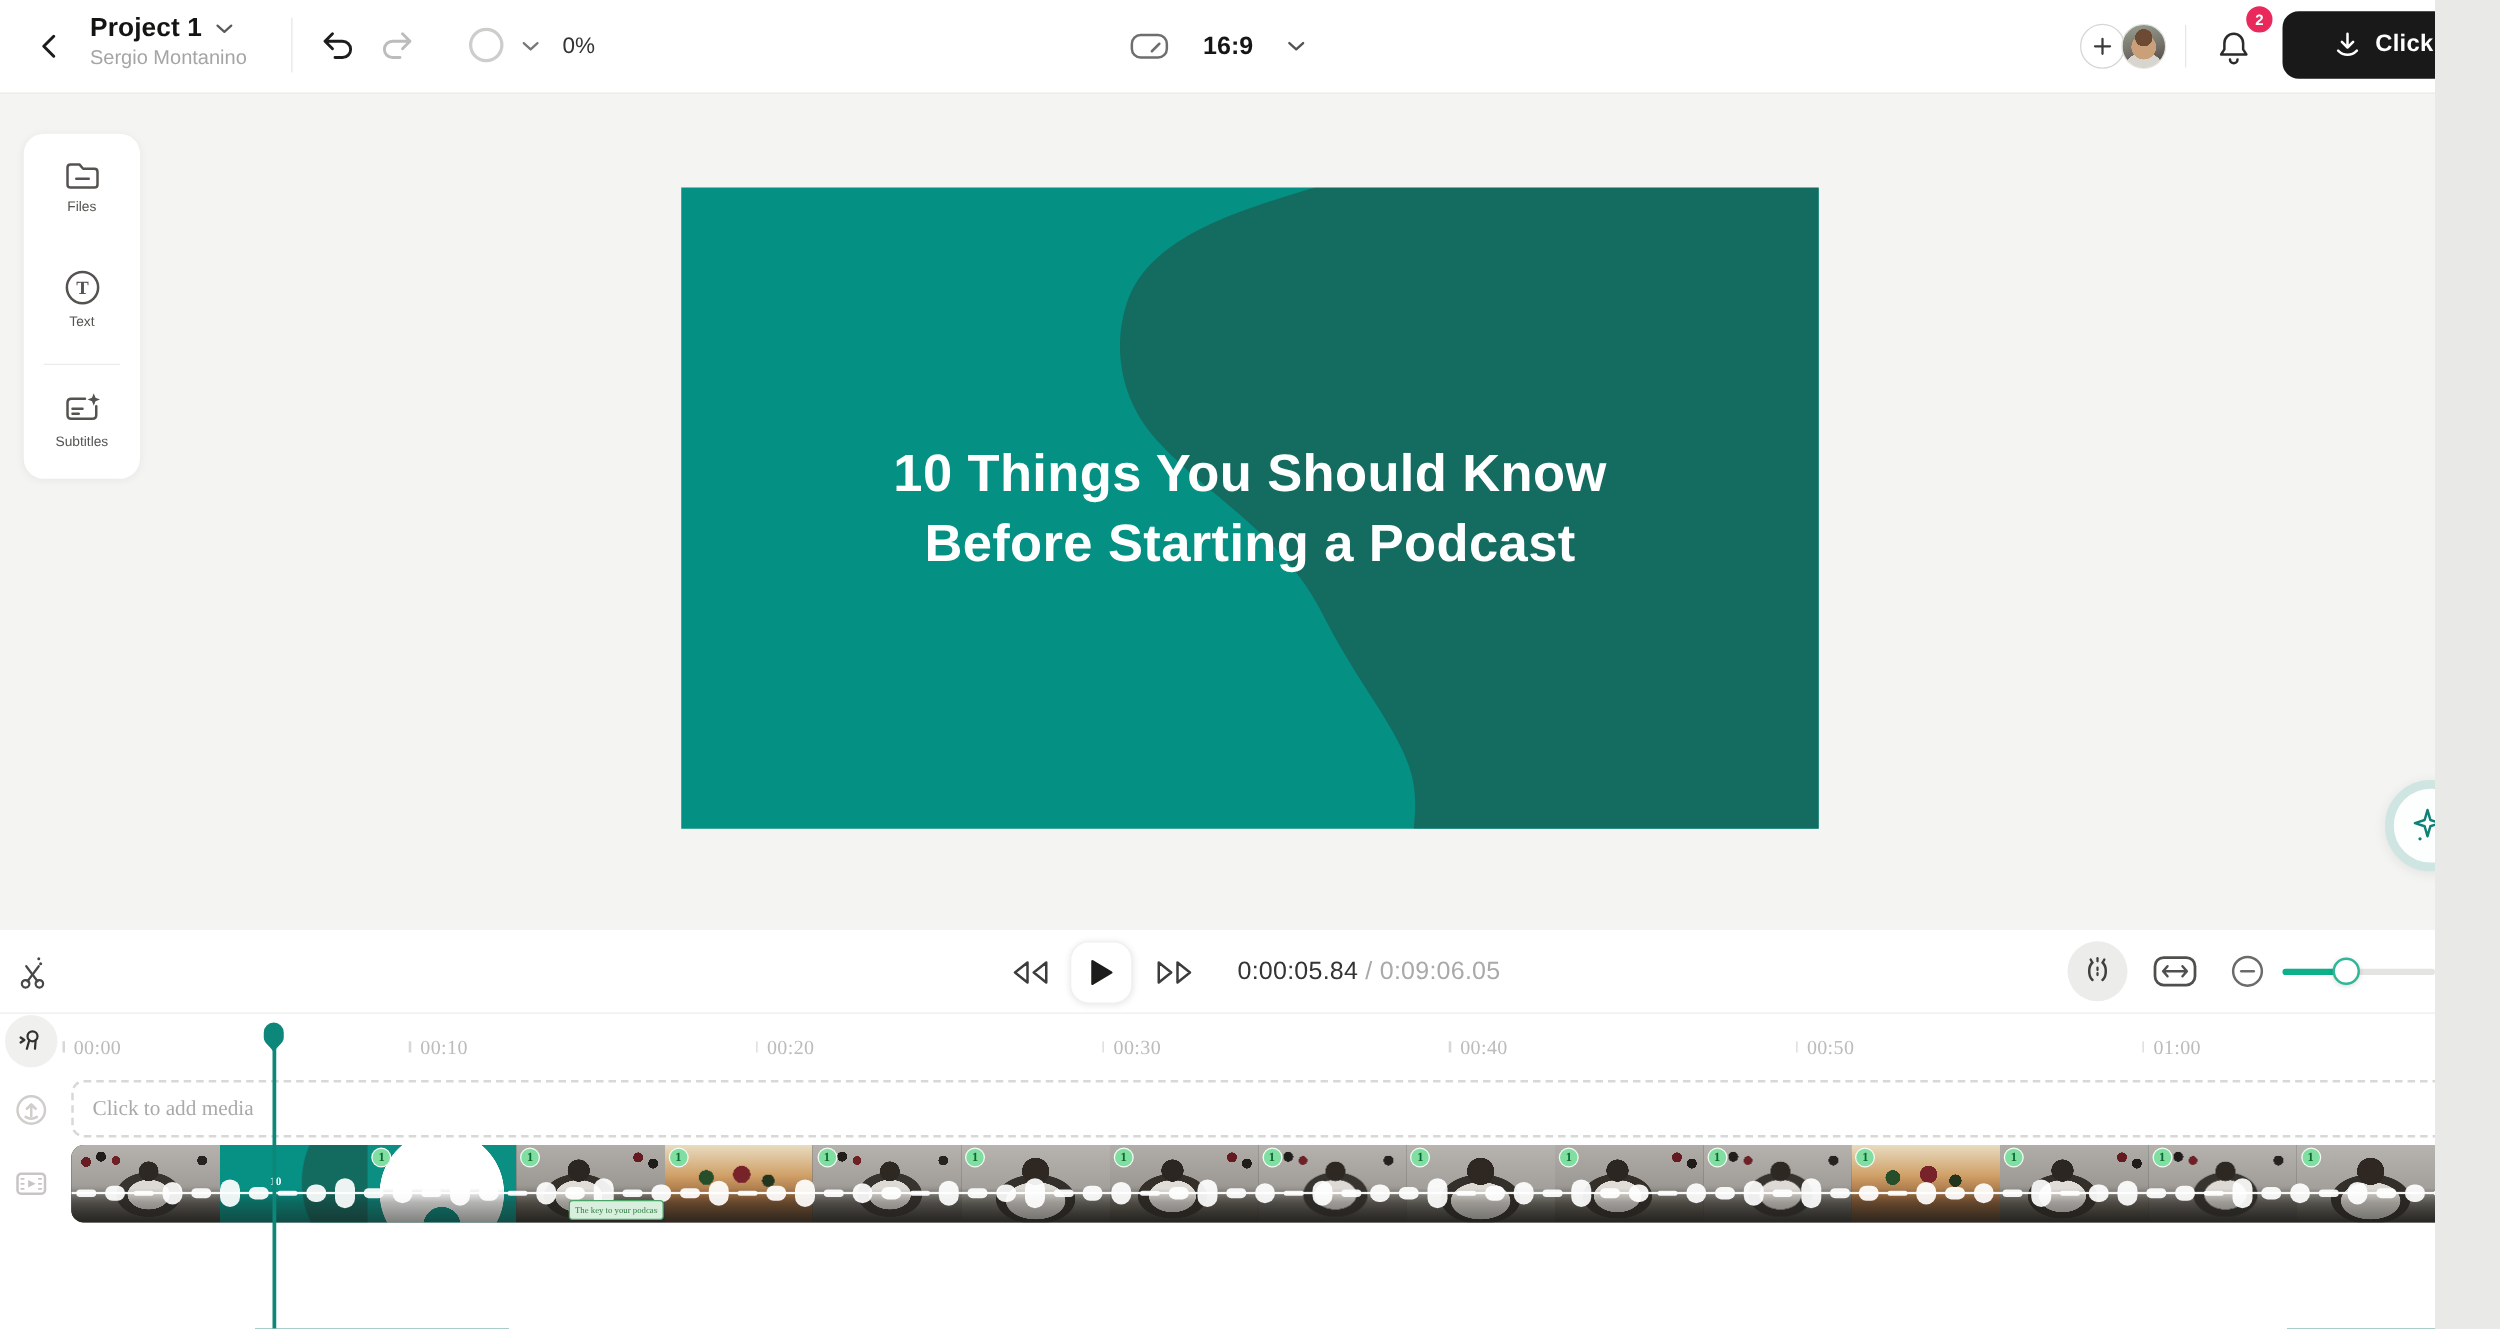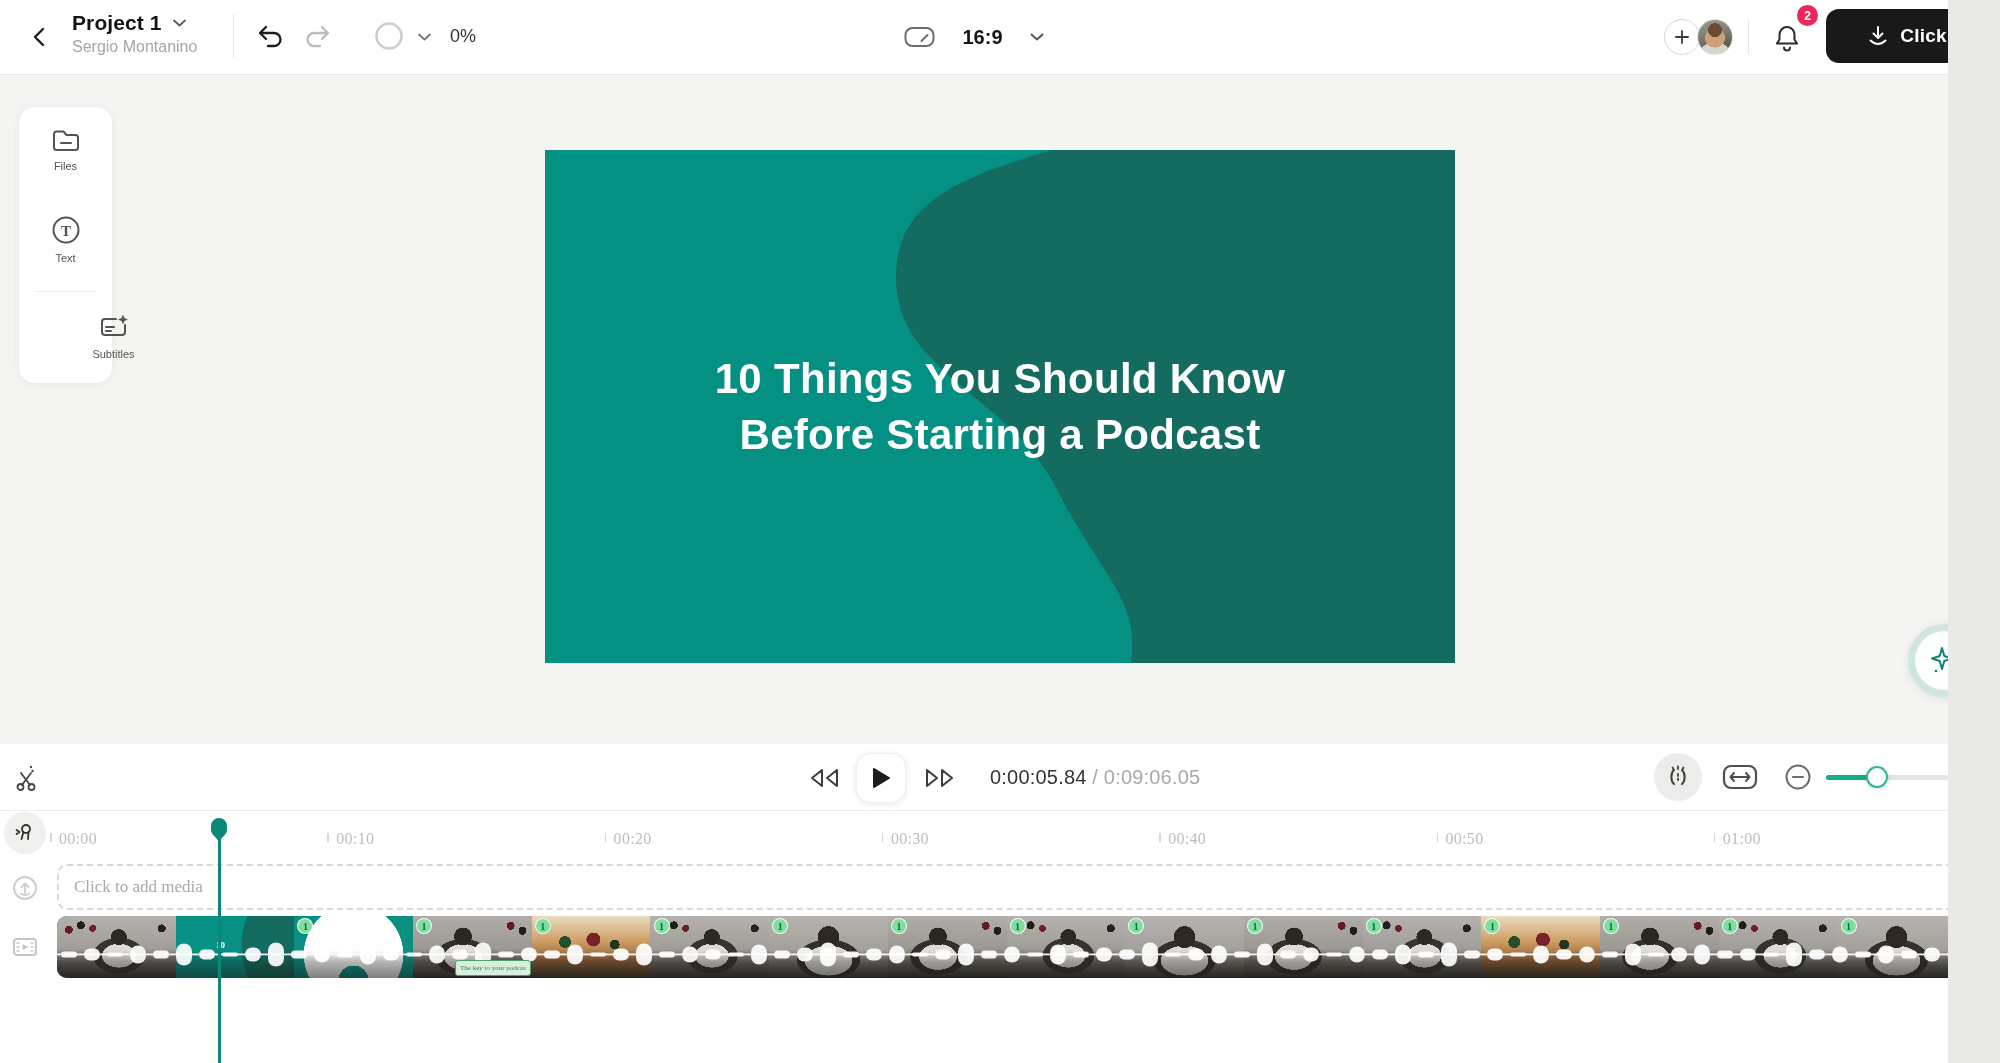--- a/index.html
+++ b/index.html
@@ -230,21 +230,21 @@
         <span class="side-label">Files</span>
       </div>
       <div class="side-item" style="top:108px;">
         <svg width="30" height="30" viewBox="0 0 30 30">
           <circle cx="15" cy="15" r="12.5" fill="none" stroke="#55534f" stroke-width="2"></circle>
           <text x="15" y="20.5" text-anchor="middle" font-family="Liberation Serif, serif" font-size="15" font-weight="700" fill="#55534f">T</text>
         </svg>
         <span class="side-label">Text</span>
       </div>
       <div class="side-div"></div>
-      <div class="side-item" style="top:206px;margin-left:48px;">
+      <div class="side-item" style="top:206px;">
         <svg width="32" height="28" viewBox="0 0 32 28">
           <path d="M27 12 v7 q0 3 -3 3 H7 q-3 0 -3 -3 V9 q0 -3 3 -3 h11" fill="none" stroke="#55534f" stroke-width="2" stroke-linecap="round"></path>
           <path d="M8 14 H16 M8 18 H13" stroke="#55534f" stroke-width="2" stroke-linecap="round"></path>
           <path d="M25 1.5 L26.4 5.1 L30 6.5 L26.4 7.9 L25 11.5 L23.6 7.9 L20 6.5 L23.6 5.1 Z" fill="#55534f"></path>
         </svg>
         <span class="side-label">Subtitles</span>
       </div>
     </div>
 
     <div class="abs canvas" style="background: rgb(4, 144, 131);">

